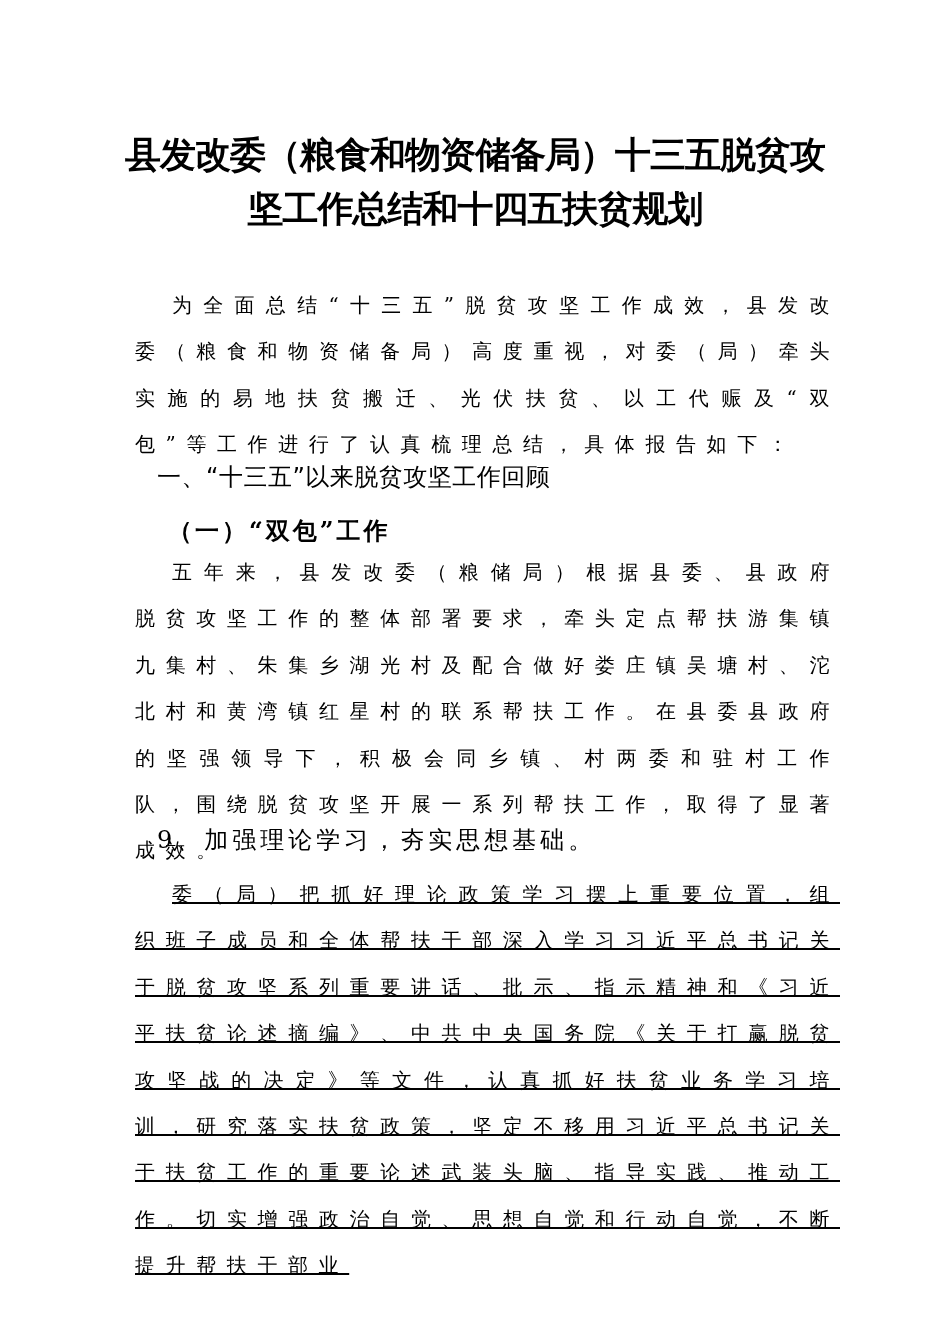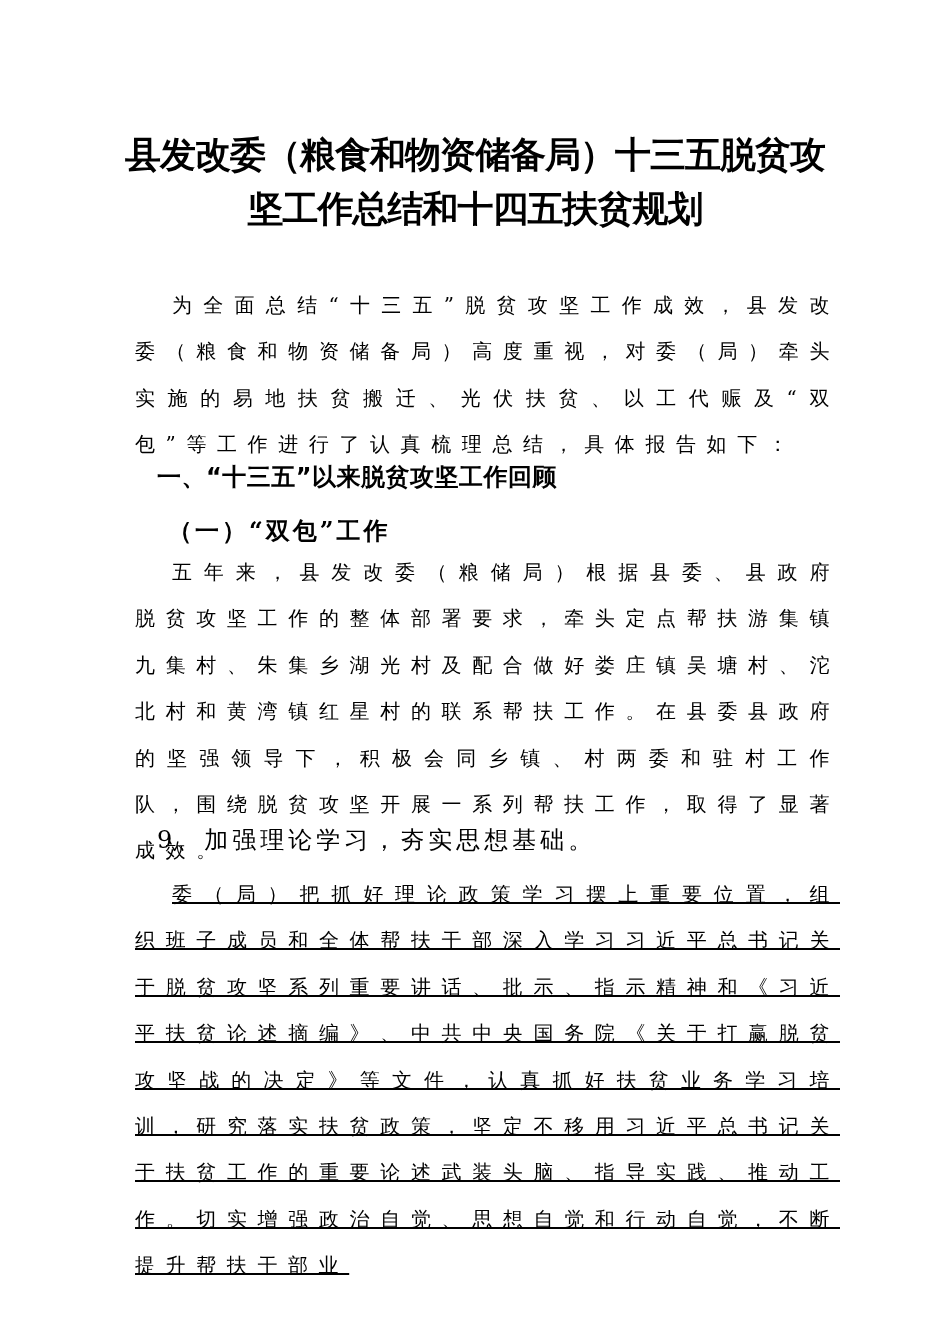--- a/index.html
+++ b/index.html
@@ -47,21 +47,21 @@
   .indent { text-indent: 37px; }
   .heading1 {
     position: absolute;
     left: 37px;
     top: 454px;
     font-family: "DejaVu Sans", "Liberation Sans", sans-serif;
     font-size: 24px;
     line-height: 46px;
     letter-spacing: 0.5px;
     margin: 0;
-    font-weight: bold;
+    font-weight: normal;
   }
   .heading2 {
     position: absolute;
     left: 40px;
     top: 500px;
     font-size: 24px;
     line-height: 46px;
     letter-spacing: 3px;
     margin: 8px;
   }

